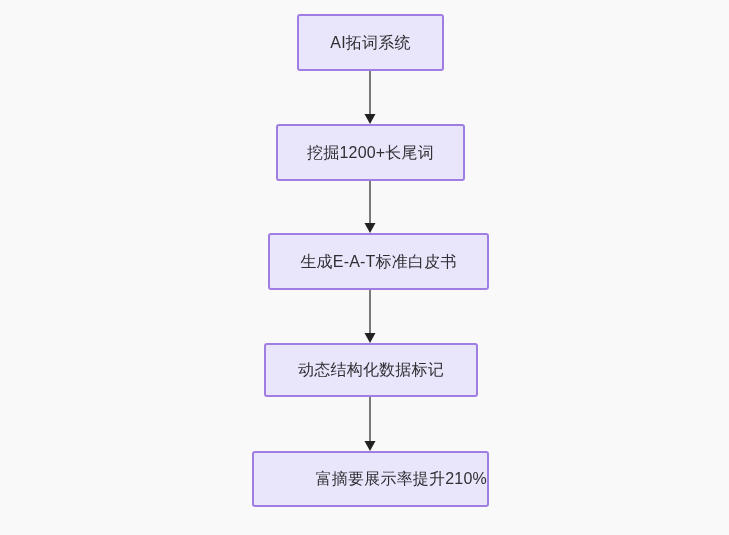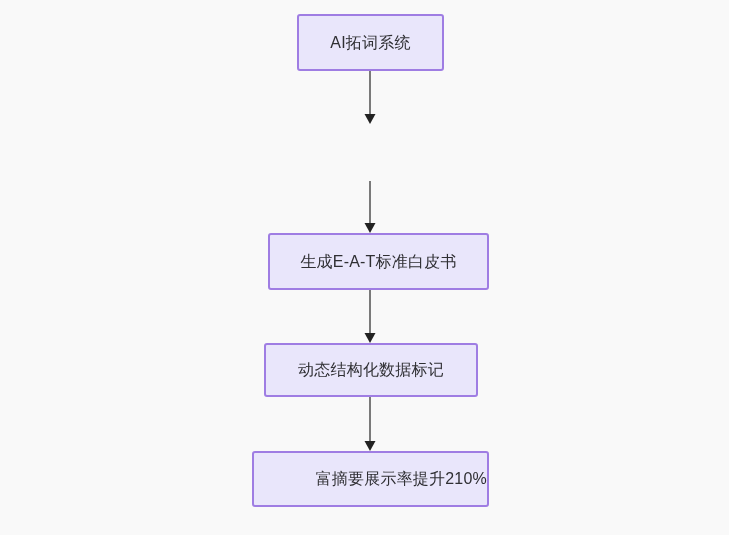--- a/index.html
+++ b/index.html
@@ -77,20 +77,23 @@
     <svg width="24" height="54" viewBox="0 0 24 54" aria-hidden="true">
       <line x1="12" y1="0" x2="12" y2="46" stroke="#7a7a7a" stroke-width="2"></line>
       <polygon points="12,54 6.5,44 17.5,44" fill="#222222"></polygon>
     </svg>
   </div>
 
   <div class="node" style="left:297px; top:14px; width:147px; height:57px;">
     <span class="node-label">AI拓词系统</span>
   </div>
 
+  <div class="node" style="left:276px; top:124px; width:189px; height:57px;">
+    <span class="node-label">挖掘1200+长尾词</span>
+  </div>
 
   <div class="node" style="left:268px; top:233px; width:221px; height:57px;">
     <span class="node-label">生成E-A-T标准白皮书</span>
   </div>
 
   <div class="node" style="left:264px; top:343px; width:214px; height:54px;justify-content:center;">
     <span class="node-label">动态结构化数据标记</span>
   </div>
 
   <div class="node" style="left:252px; top:451px; width:237px; height:56px;justify-content:flex-end;">

